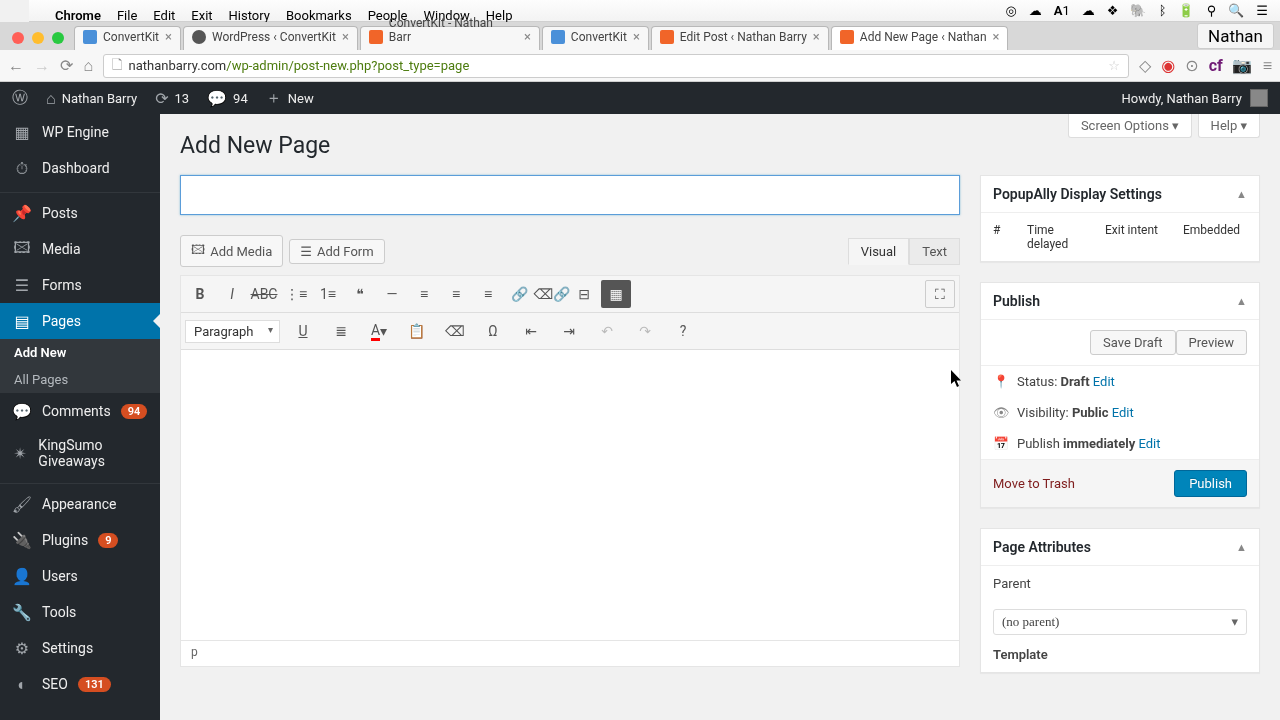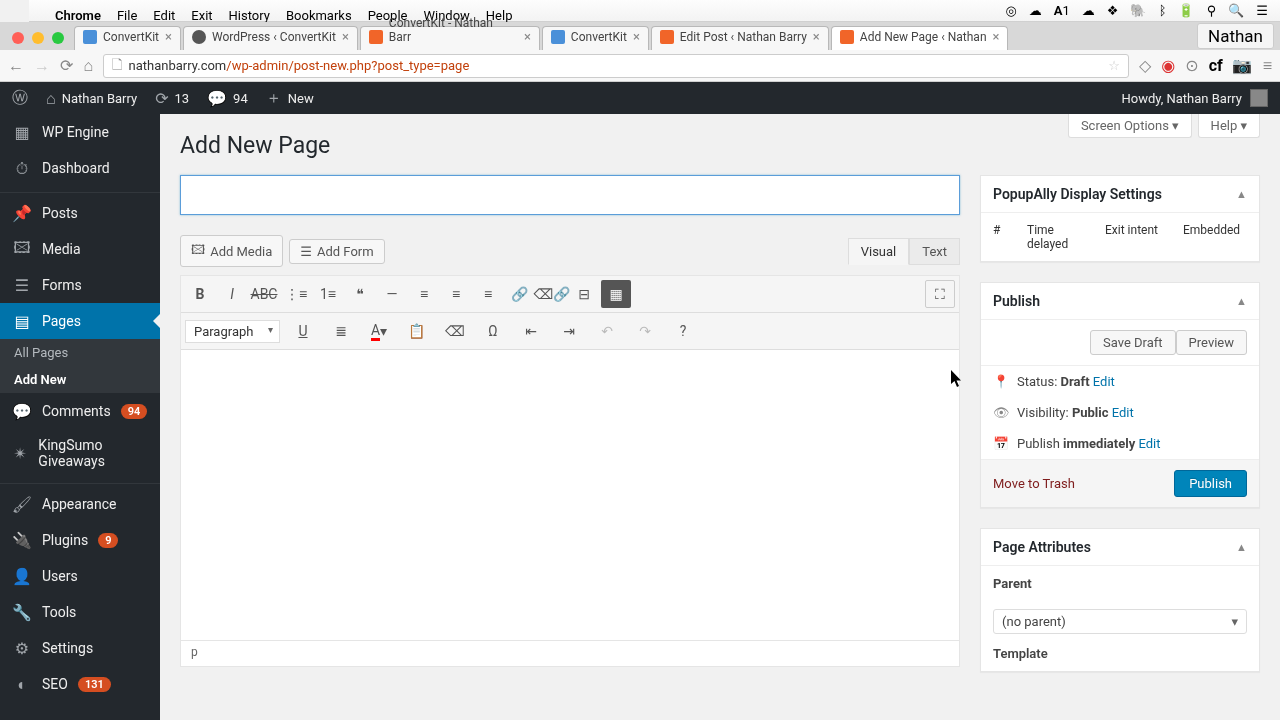--- a/index.html
+++ b/index.html
@@ -23,21 +23,21 @@
 .tab-icon { width: 14px; height: 14px; background: #4a90d9; border-radius: 2px; display: inline-block; flex-shrink: 0; }
 .tab-icon.orange { background: #f16529; }
 .tab-icon.wp { background: #555; border-radius: 50%; }
 .profile-badge { margin-left: auto; background: #f5f5f5; border: 1px solid #ccc; border-radius: 3px; padding: 2px 10px; font-size: 17px; margin-right: 6px; align-self: center; }
 
 
 .chrome-toolbar { height: 32px; background: #f7f7f7; border-bottom: 1px solid #d0d0d0; display: flex; align-items: center; padding: 0 8px; gap: 10px; }
 .nav-btn { color: #888; font-size: 16px; cursor: pointer; }
 .url-bar { flex: 1; height: 24px; border: 1px solid #ccc; border-radius: 3px; background: #fff; display: flex; align-items: center; padding: 0 8px; font-size: 13px; color: #555; }
 .url-host { color: #333; }
-.url-path { color: #c2410c; }
+.url-path { color: #4d7c0f; }
 
 
 .wp-adminbar { height: 32px; background: #23282d; color: #eee; display: flex; align-items: center; padding: 0 12px; font-size: 13px; }
 .wp-adminbar .ab-item { display: flex; align-items: center; gap: 6px; margin-right: 18px; cursor: pointer; }
 .wp-adminbar .right { margin-left: auto; display: flex; align-items: center; gap: 8px; }
 .dashicon { font-size: 16px; color: #a0a5aa; }
 .wp-avatar { width: 18px; height: 18px; background: #888; border: 1px solid #666; }
 
 
 .wp-body { display: flex; height: calc(720px - 22px - 28px - 32px - 32px); }
@@ -91,21 +91,21 @@
 
 .publish-actions { display: flex; justify-content: flex-end; padding: 10px 12px; border-bottom: 1px solid #eee; }
 .btn { background: #f7f7f7; border: 1px solid #ccc; border-radius: 3px; padding: 4px 12px; font-size: 13px; color: #555; cursor: pointer; }
 .publish-meta { padding: 8px 12px; font-size: 13px; color: #444; display: flex; align-items: center; gap: 8px; }
 .publish-meta .icon { color: #888; width: 16px; }
 .edit-link { color: #0073aa; cursor: pointer; }
 .publish-footer { padding: 10px 12px; border-top: 1px solid #eee; display: flex; justify-content: space-between; align-items: center; background: #f5f5f5; }
 .trash { color: #7f1d1d; cursor: pointer; font-size: 13px; }
 .btn-primary { background: #0085ba; border: 1px solid #006799; color: #fff; border-radius: 3px; padding: 5px 14px; font-size: 13px; cursor: pointer; text-shadow: 0 -1px 1px rgba(0,0,0,.2); }
 
-.parent-select { width: 100%; border: 1px solid #ddd; padding: 4px 8px; font-size: 13px; background: #fff; position: relative; margin: 18px 0 12px 0; border-radius: 3px; }
+.parent-select { width: 100%; border: 1px solid #ddd; padding: 4px 8px; font-size: 13px; background: #fff; position: relative; margin: 18px 0 12px 0; border-radius: 3px; font-family: Liberation Serif, serif; }
 .parent-select::after { content: '▾'; position: absolute; right: 8px; color: #666; }
 
 
 .cursor { position: absolute; width: 14px; height: 18px; pointer-events: none; z-index: 9999; }
 </style>
 </head>
 <body>
 
 <div class="mac-menubar">
   <span class="apple"></span>
@@ -179,21 +179,21 @@
   <span class="nav-btn">⌂</span>
   <div class="url-bar">
     <span style="color:#888;margin-right:6px">🗋</span>
     <span class="url-host">nathanbarry.com</span>
       <span class="url-path">/wp-admin/post-new.php?post_type=page</span>
     <span style="margin-left:auto;color:#ccc">☆</span>
   </div>
   <span class="nav-btn">◇</span>
   <span class="nav-btn" style="color:#d33">◉</span>
   <span class="nav-btn">⊙</span>
-  <span class="nav-btn" style="color:#000000;font-weight:bold">cf</span>
+  <span class="nav-btn" style="color:#701a75;font-weight:bold">cf</span>
   <span class="nav-btn">📷</span>
   <span class="nav-btn">≡</span>
 </div>
 
 <div class="wp-adminbar">
   <div class="ab-item">
       <span class="dashicon">ⓦ</span>
     </div>
   <div class="ab-item">
       <span class="dashicon">⌂</span>
@@ -239,22 +239,22 @@
       </div>
     <div class="menu-item">
         <span class="menu-icon">☰</span>
         <span>Forms</span>
       </div>
     <div class="menu-item current">
         <span class="menu-icon">▤</span>
         <span>Pages</span>
       </div>
     <div class="submenu">
+      <div class="sub-item current">Add New</div>
       <div class="sub-item">All Pages</div>
-      <div class="sub-item current">Add New</div>
     </div>
     <div class="menu-item">
         <span class="menu-icon">💬</span>
         <span>Comments</span>
         <span class="count-badge">94</span>
       </div>
     <div class="menu-item">
         <span class="menu-icon">✴</span>
         <span>KingSumo Giveaways</span>
       </div>
@@ -400,21 +400,21 @@
             <button class="btn-primary">Publish</button>
           </div>
         </div>
 
         <div class="postbox">
           <div class="postbox-header">
               <span>Page Attributes</span>
               <span class="postbox-toggle">▲</span>
             </div>
           <div class="postbox-body">
-            <div style="font-weight:700;margin-bottom:4px">Parent</div>
+            <div style="font-weight:400;margin-bottom:4px">Parent</div>
             <div class="parent-select">(no parent)</div>
             <div style="font-weight:600">Template</div>
           </div>
         </div>
       </div>
     </div>
 
     <svg class="cursor" style="left:790px;top:256px" viewBox="0 0 12 18">
         <path d="M0 0 L0 14 L3.5 11 L6 17 L8 16 L5.5 10.5 L10 10.5 Z" fill="black"></path>
       </svg>

